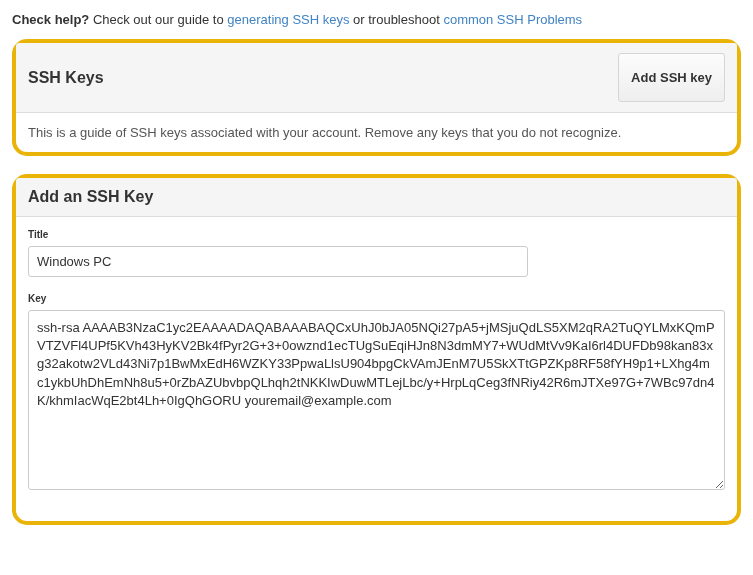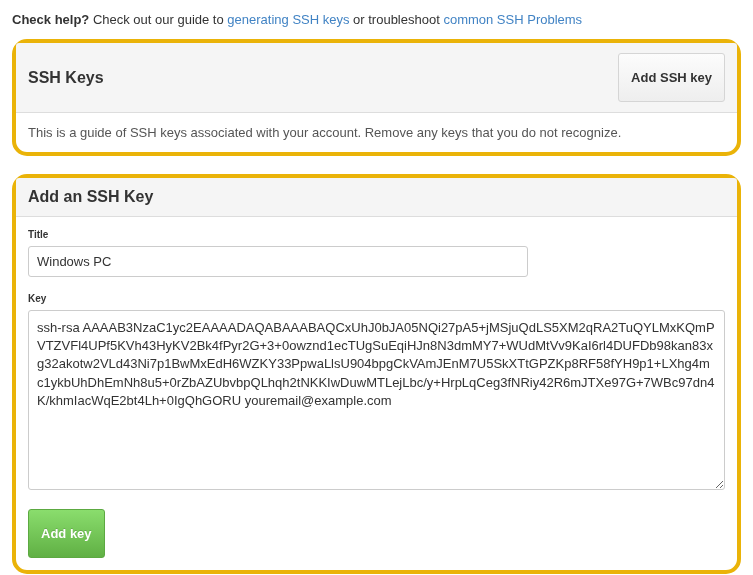--- a/index.html
+++ b/index.html
@@ -120,17 +120,14 @@
   </div>
   <div class="panel-body">
     <div class="form-group">
       <label>Title</label>
       <input type="text" value="Windows PC" style="">
     </div>
     <div class="form-group">
       <label>Key</label>
       <textarea style="">ssh-rsa AAAAB3NzaC1yc2EAAAADAQABAAABAQCxUhJ0bJA05NQi27pA5+jMSjuQdLS5XM2qRA2TuQYLMxKQmPVTZVFl4UPf5KVh43HyKV2Bk4fPyr2G+3+0owznd1ecTUgSuEqiHJn8N3dmMY7+WUdMtVv9KaI6rl4DUFDb98kan83xg32akotw2VLd43Ni7p1BwMxEdH6WZKY33PpwaLlsU904bpgCkVAmJEnM7U5SkXTtGPZKp8RF58fYH9p1+LXhg4mc1ykbUhDhEmNh8u5+0rZbAZUbvbpQLhqh2tNKKIwDuwMTLejLbc/y+HrpLqCeg3fNRiy42R6mJTXe97G+7WBc97dn4K/khmIacWqE2bt4Lh+0IgQhGORU youremail@example.com</textarea>
     </div>
-    <div class="add-key-actions">
-      <button class="btn btn-primary">Add key</button>
-    </div>
   </div>
 </div>
 
 </body></html>

